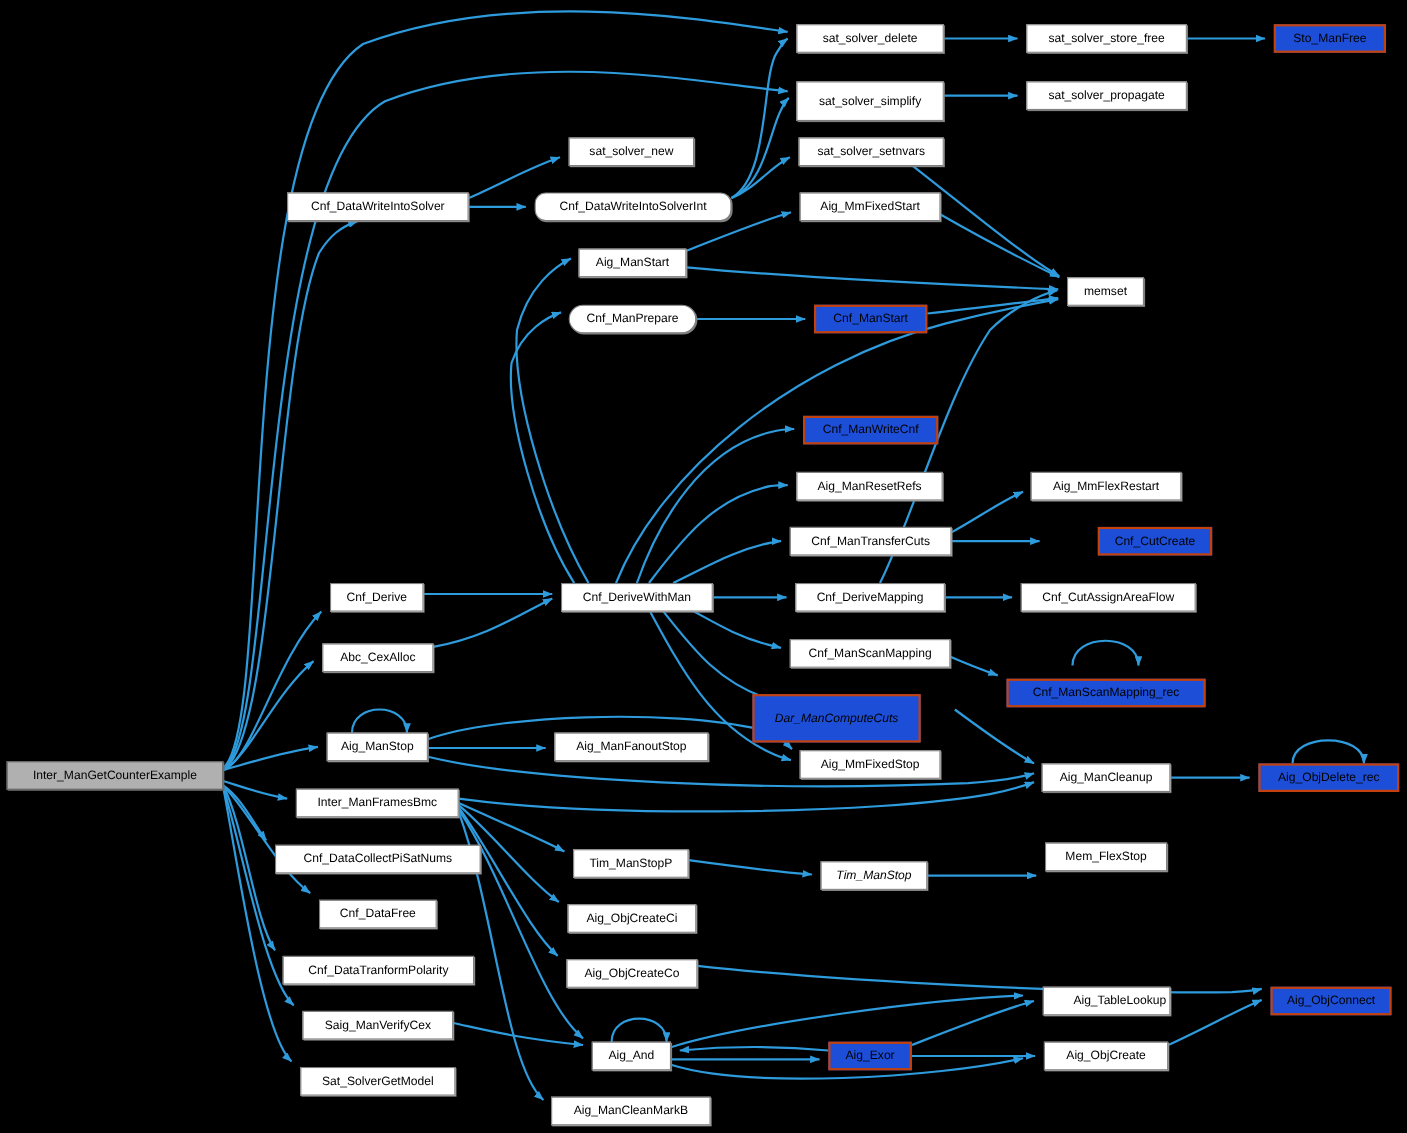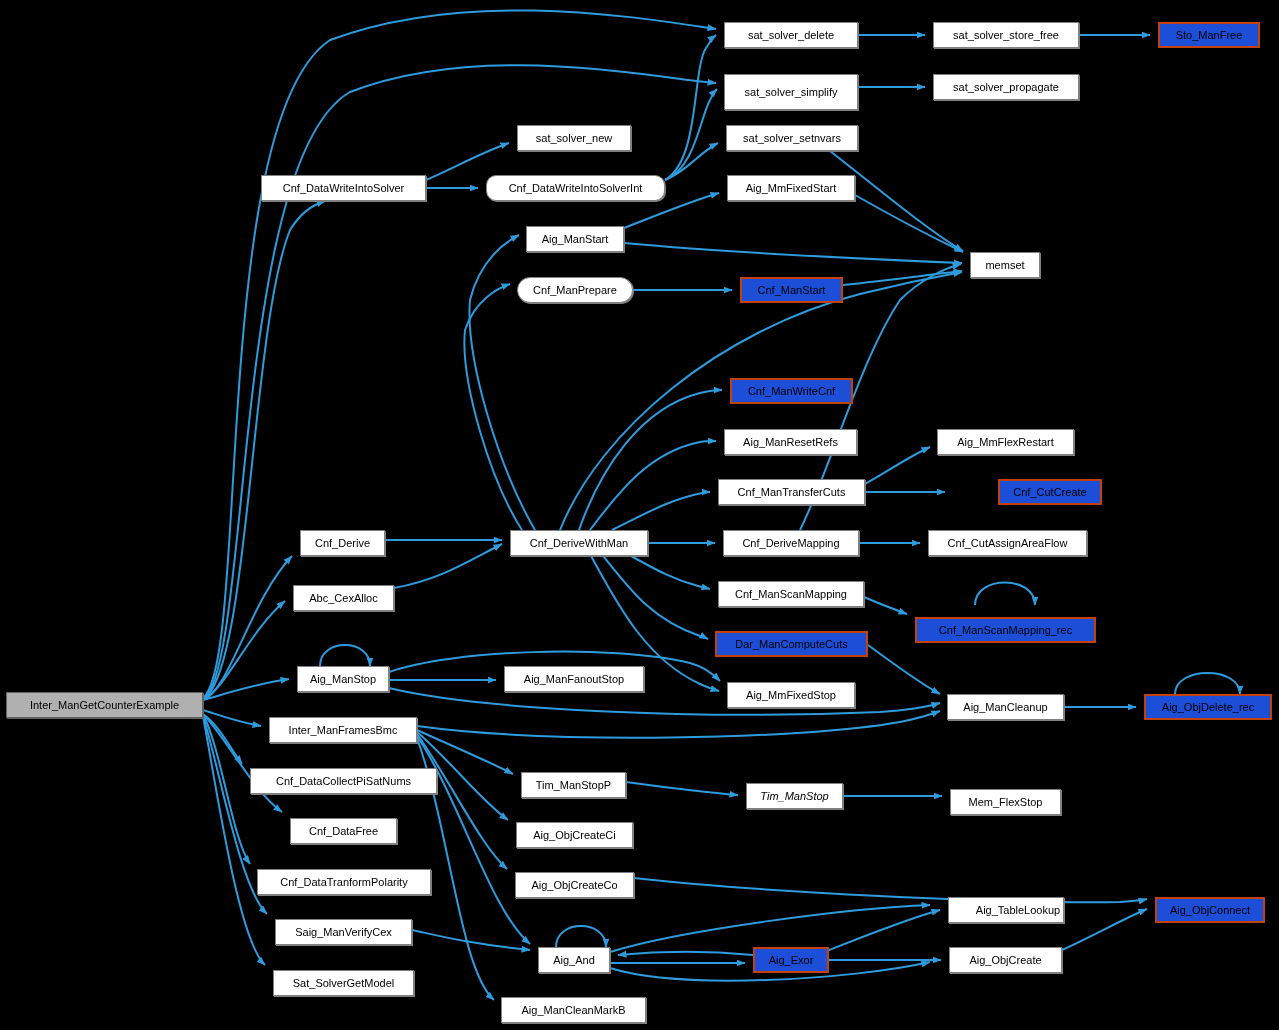--- a/index.html
+++ b/index.html
@@ -115,31 +115,31 @@
       <div class="node" style="left: 937px; top: 429px; width: 137px; height: 26px;">Aig_MmFlexRestart</div>
       <div class="node" style="left: 718px; top: 479px; width: 147px; height: 26px;">Cnf_ManTransferCuts</div>
       <div class="node red" style="left: 953px; top: 479px; width: 104px; height: 26px; margin-left: 45px;">Cnf_CutCreate</div>
       <div class="node" style="left: 300px; top: 530px; width: 85px; height: 26px;">Cnf_Derive</div>
       <div class="node" style="left: 510px; top: 530px; width: 138px; height: 26px;">Cnf_DeriveWithMan</div>
       <div class="node" style="left: 723px; top: 530px; width: 136px; height: 26px;">Cnf_DeriveMapping</div>
       <div class="node" style="left: 928px; top: 530px; width: 159px; height: 26px;">Cnf_CutAssignAreaFlow</div>
       <div class="node" style="left: 293px; top: 585px; width: 101px; height: 26px;">Abc_CexAlloc</div>
       <div class="node" style="left: 718px; top: 581px; width: 146px; height: 26px;">Cnf_ManScanMapping</div>
       <div class="node red" style="left: 915px; top: 605px; width: 181px; height: 26px; margin-top: 12px;">Cnf_ManScanMapping_rec</div>
-      <div class="node red" style="left: 715px; top: 631px; width: 153px; height: 26px;">Dar_ManComputeCuts</div>
+      <div class="node red" style="left: 684px; top: 631px; width: 153px; height: 44px; font-style: italic;">Dar_ManComputeCuts</div>
       <div class="node" style="left: 297px; top: 666px; width: 92px; height: 26px;">Aig_ManStop</div>
       <div class="node" style="left: 504px; top: 666px; width: 140px; height: 26px;">Aig_ManFanoutStop</div>
       <div class="node" style="left: 727px; top: 682px; width: 128px; height: 26px;">Aig_MmFixedStop</div>
       <div class="node" style="left: 947px; top: 694px; width: 117px; height: 26px;">Aig_ManCleanup</div>
       <div class="node red" style="left: 1144px; top: 694px; width: 128px; height: 26px;">Aig_ObjDelete_rec</div>
       <div class="node" style="left: 269px; top: 717px; width: 148px; height: 26px;">Inter_ManFramesBmc</div>
       <div class="node" style="left: 250px; top: 768px; width: 187px; height: 26px;">Cnf_DataCollectPiSatNums</div>
       <div class="node" style="left: 521px; top: 772px; width: 105px; height: 26px;">Tim_ManStopP</div>
       <div class="node" style="left: 746px; top: 783px; width: 97px; height: 26px; font-style: italic;">Tim_ManStop</div>
-      <div class="node" style="left: 950px; top: 789px; width: 111px; height: 26px;">Mem_FlexStop</div>
+      <div class="node" style="left: 950px; top: 766px; width: 111px; height: 26px;">Mem_FlexStop</div>
       <div class="node" style="left: 290px; top: 818px; width: 107px; height: 26px;">Cnf_DataFree</div>
       <div class="node" style="left: 516px; top: 822px; width: 117px; height: 26px;">Aig_ObjCreateCi</div>
       <div class="node" style="left: 257px; top: 869px; width: 174px; height: 26px;">Cnf_DataTranformPolarity</div>
       <div class="node" style="left: 515px; top: 872px; width: 119px; height: 26px;">Aig_ObjCreateCo</div>
       <div class="node" style="left: 948px; top: 897px; width: 116px; height: 26px; padding-left: 24px;">Aig_TableLookup</div>
       <div class="node red" style="left: 1155px; top: 897px; width: 110px; height: 26px;">Aig_ObjConnect</div>
       <div class="node" style="left: 275px; top: 919px; width: 137px; height: 26px;">Saig_ManVerifyCex</div>
       <div class="node" style="left: 538px; top: 947px; width: 72px; height: 26px;">Aig_And</div>
       <div class="node red" style="left: 753px; top: 947px; width: 76px; height: 26px;">Aig_Exor</div>
       <div class="node" style="left: 949px; top: 947px; width: 113px; height: 26px;">Aig_ObjCreate</div>

